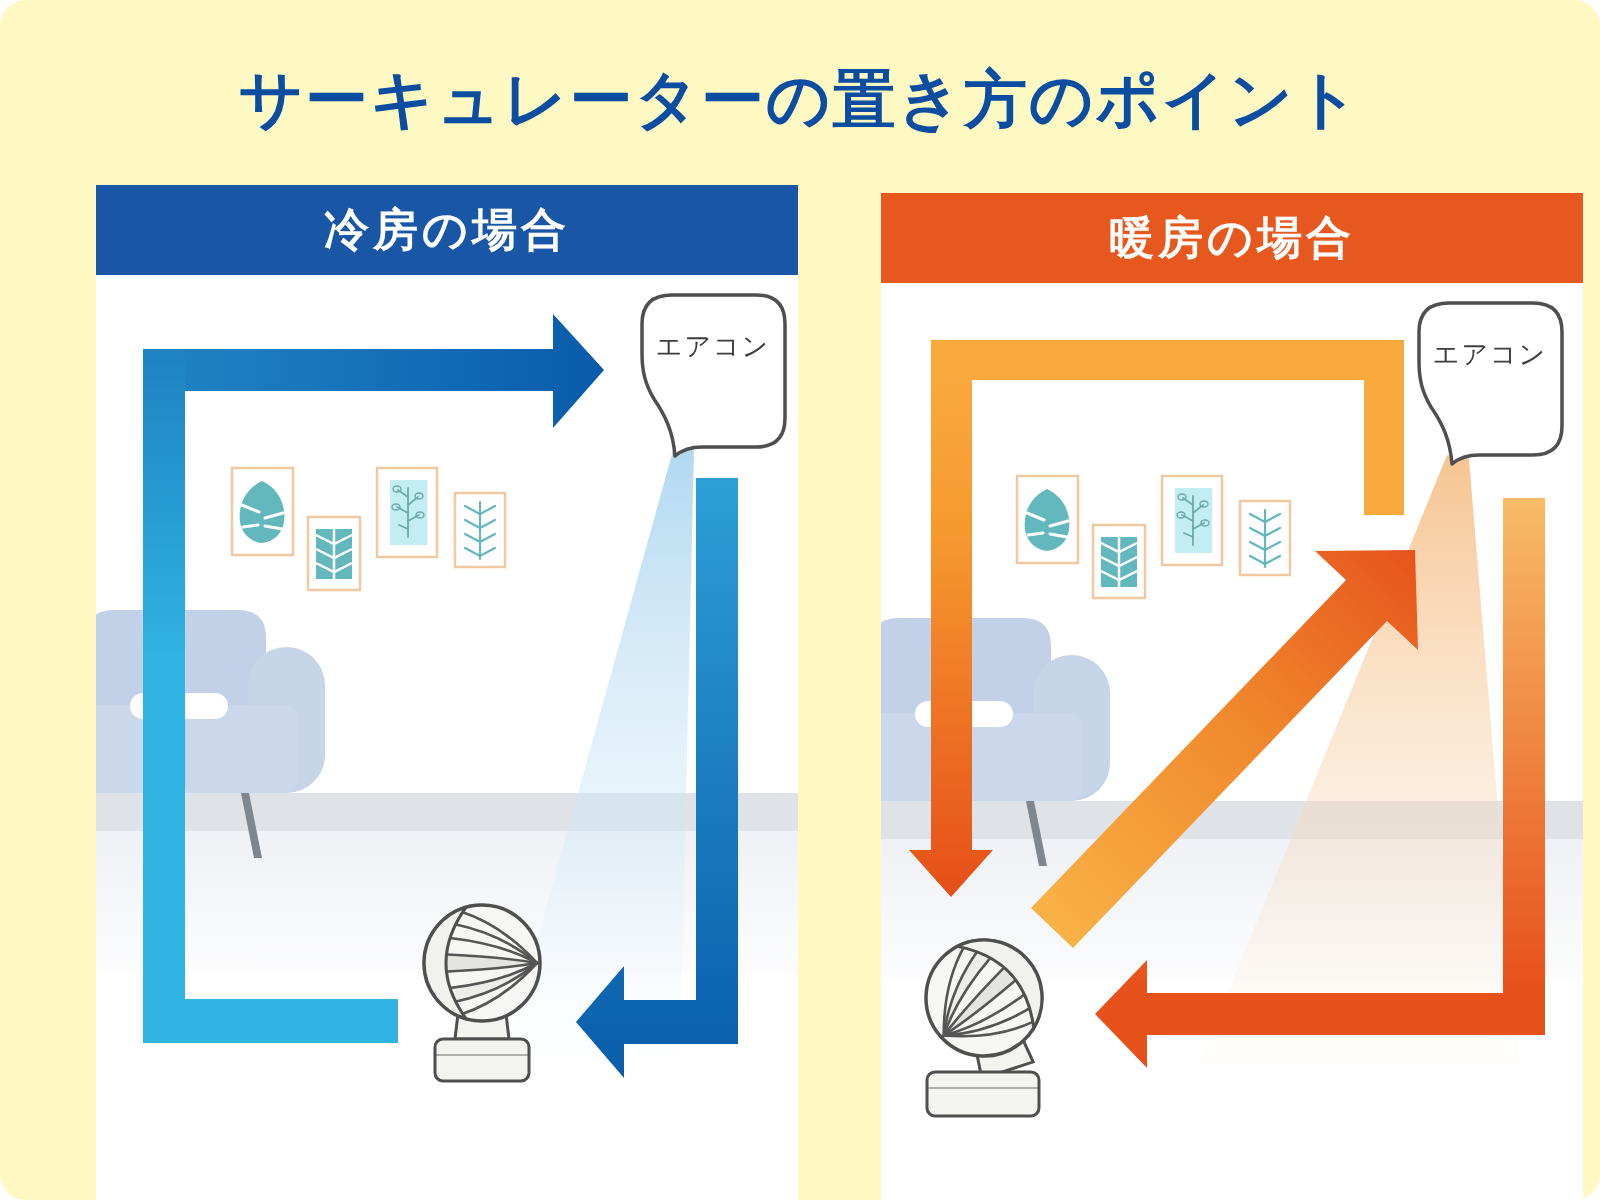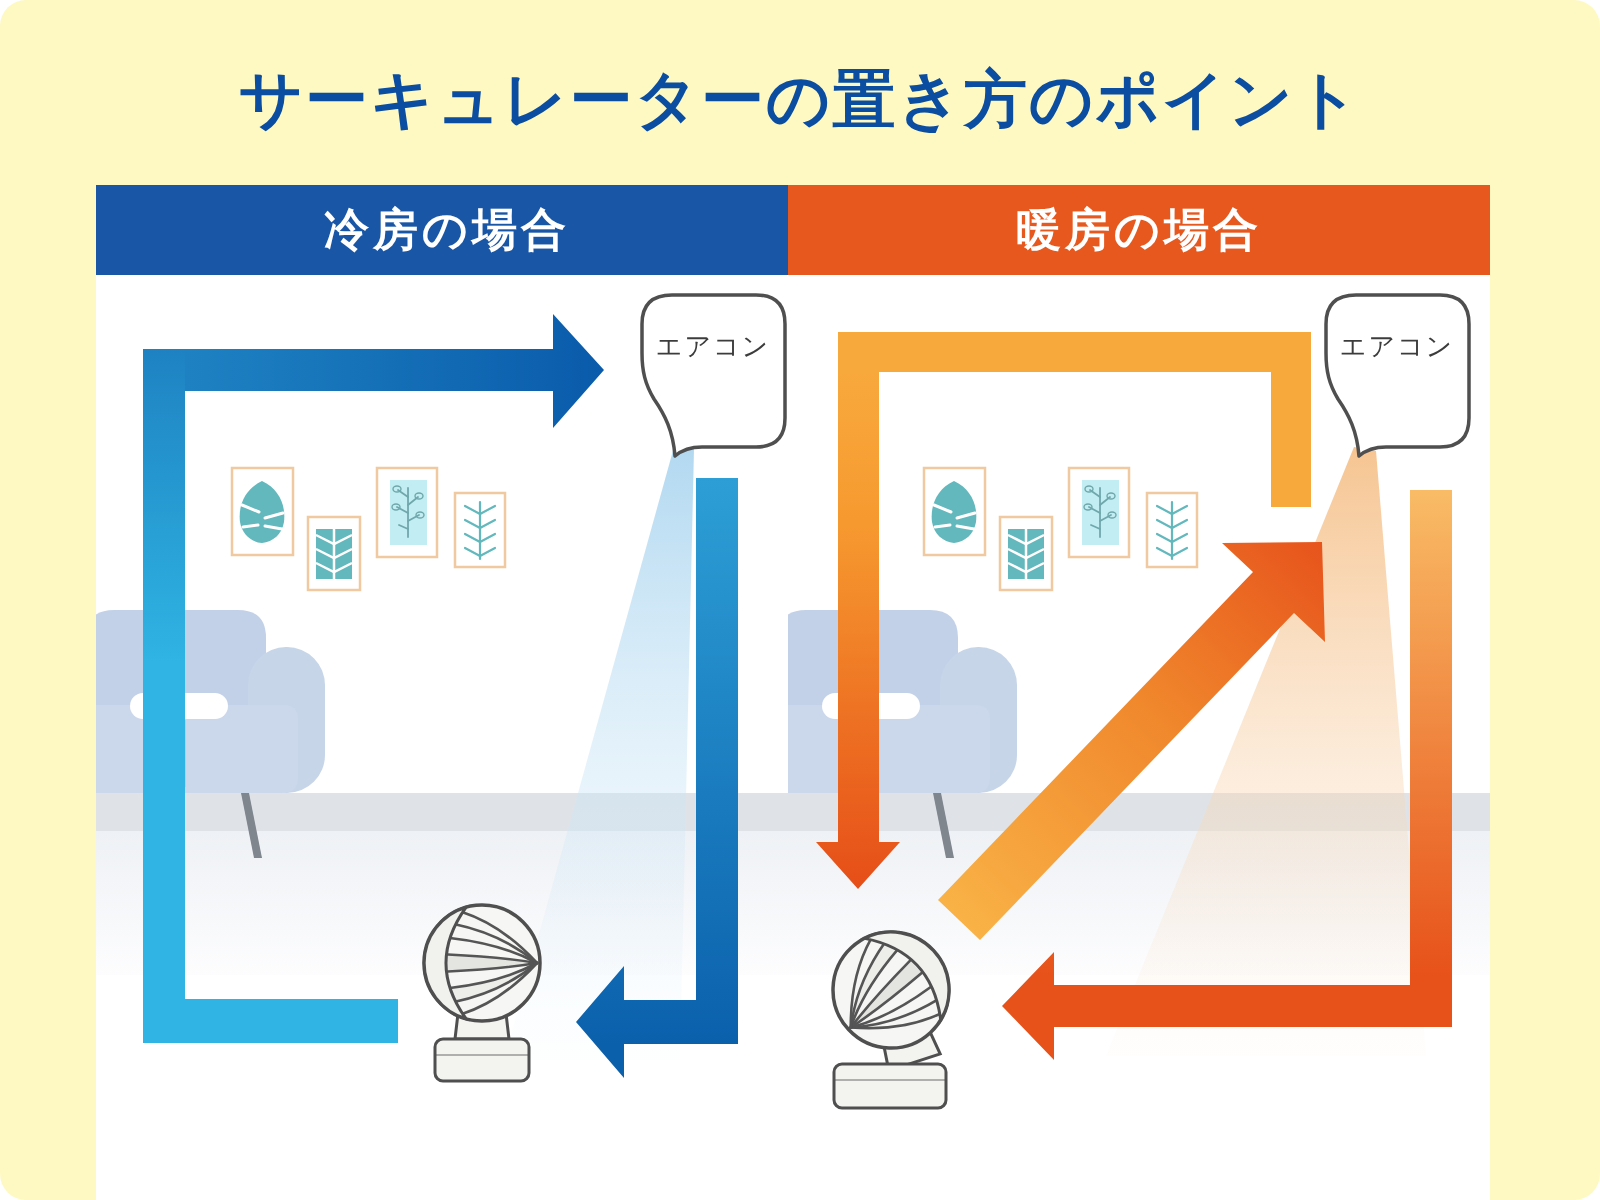--- a/index.html
+++ b/index.html
@@ -8,21 +8,21 @@
     background:#fef9c3;border-radius:26px;overflow:hidden;
     font-family:"DejaVu Sans","Liberation Sans",sans-serif;
   }
   .main-title{
     position:absolute;left:0;top:50px;width:1600px;height:100px;
     text-align:center;font-size:63px;font-weight:800;color:#0B4DA0;
     letter-spacing:2px;line-height:100px;
   }
   .panel{position:absolute;top:185px;width:702px;height:943px;}
   .panel-cooling{left:52px;margin-left:44px;}
-  .panel-heating{left:788px;}
+  .panel-heating{left:881px;margin-top:8px;}
   .panel-header{
     width:702px;height:90px;line-height:90px;text-align:center;
     color:#ffffff;font-size:45px;font-weight:700;letter-spacing:4px;
   }
   .panel-cooling .panel-header{background:#1956A5;}
   .panel-heating .panel-header{background:#E7581F;}
   .panel-body{width:702px;height:1099px;background:#ffffff;}
   svg{display:block;}
   .aircon-label{font-size:26px;fill:#3C3C3C;letter-spacing:2px;}
 </style>

